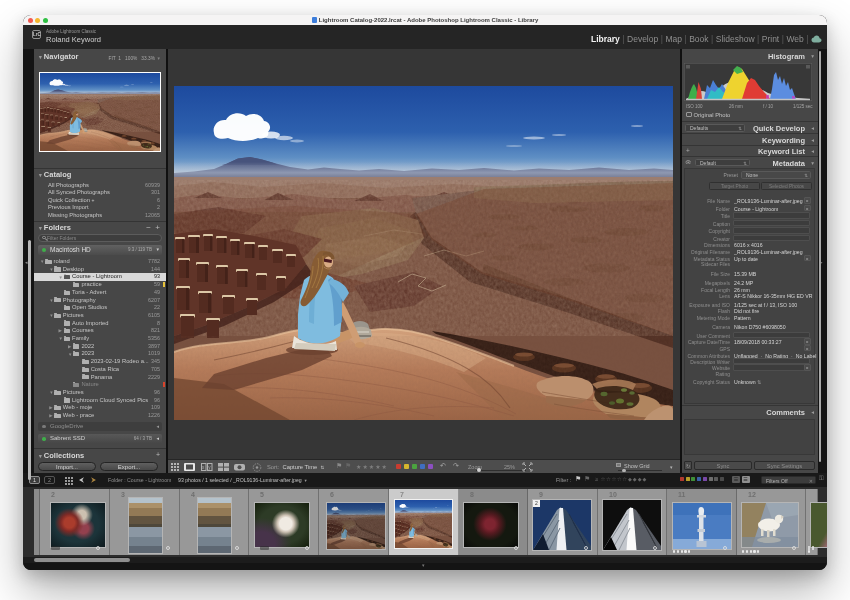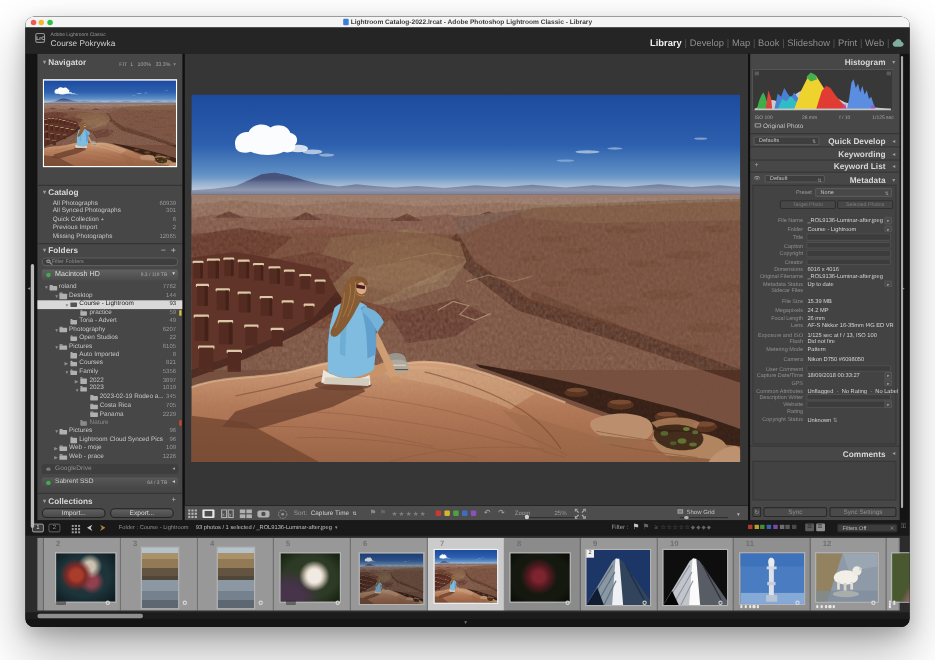--- a/index.html
+++ b/index.html
@@ -321,21 +321,21 @@
  <div id="win">
   <div id="titlebar">
     <div class="tl" style="left:4.7px; background:#f25a50;"></div>
     <div class="tl" style="left:12.3px; background:#f5b72f;"></div>
     <div class="tl" style="left:19.9px; background:#2fc043;"></div>
     <div id="title-text"><span class="doc-ico"></span>Lightroom Catalog-2022.lrcat - Adobe Photoshop Lightroom Classic - Library</div>
   </div>
   <div id="topbar">
     <div style="position:absolute; left:9px; top:4.5px; width:9px; height:9px; border:1px solid #8f8f8f; border-radius:2px; color:#c9c9c9; font-size:4.5px; font-weight:bold; text-align:center; line-height:8px;">LrC</div>
     <div style="position:absolute; left:23px; top:4px; font-size:4.5px; color:#9a9a9a;">Adobe Lightroom Classic</div>
-    <div style="position:absolute; left:23px; top:9.5px; font-size:7.5px; color:#cfcfcf;">Course Pokrywka</div>
+    <div style="position:absolute; left:23px; top:9.5px; font-size:7.5px; color:#cfcfcf;">Roland Keyword</div>
     <div style="position:absolute; right:5px; top:8.5px; font-size:8.5px; color:#8f8f8f; letter-spacing:0;">
       <span style="color:#f2f2f2; font-weight:bold;">Library</span><span style="color:#5a5a5a; margin:0 2.5px;">|</span>Develop<span style="color:#5a5a5a; margin:0 2.5px;">|</span>Map<span style="color:#5a5a5a; margin:0 2.5px;">|</span>Book<span style="color:#5a5a5a; margin:0 2.5px;">|</span>Slideshow<span style="color:#5a5a5a; margin:0 2.5px;">|</span>Print<span style="color:#5a5a5a; margin:0 2.5px;">|</span>Web<span style="color:#5a5a5a; margin:0 2.5px;">|</span><svg width="11" height="8" viewBox="0 0 11 8" style="vertical-align:-1px">
             <path d="M8.6,3.2 C8.5,1.6 7.2,0.4 5.6,0.4 C4.3,0.4 3.2,1.2 2.8,2.4 C1.5,2.5 0.5,3.6 0.5,4.9 C0.5,6.3 1.6,7.4 3,7.4 L8.2,7.4 C9.5,7.4 10.5,6.4 10.5,5.1 C10.5,4.2 9.7,3.4 8.6,3.2 Z" fill="#7fae9f"></path>
           </svg>
     </div>
   </div>
   <div id="lgut"></div>
   <div id="lpanel">
     <div class="phead" style="top:3px;"><span class="tri">▾</span> Navigator <span style="position:absolute; right:6px; top:3.5px; font-size:4.8px; color:#aaa; font-weight:normal;">FIT&nbsp; 1&nbsp;&nbsp;&nbsp;100%&nbsp;&nbsp;&nbsp;33.3% &nbsp;<span style="color:#888">▾</span></span></div>
     <div style="position:absolute; left:4.5px; top:23px; width:122px; height:80px; background:#fff; padding:1px;">

